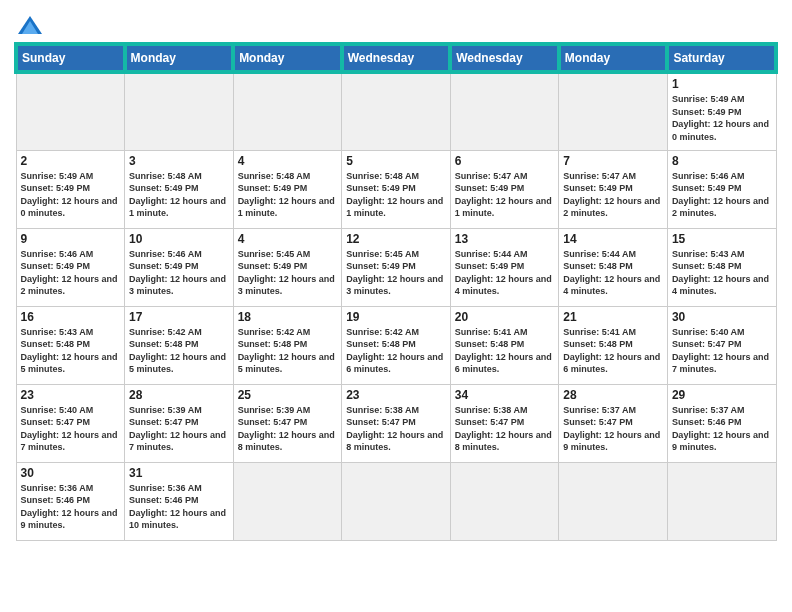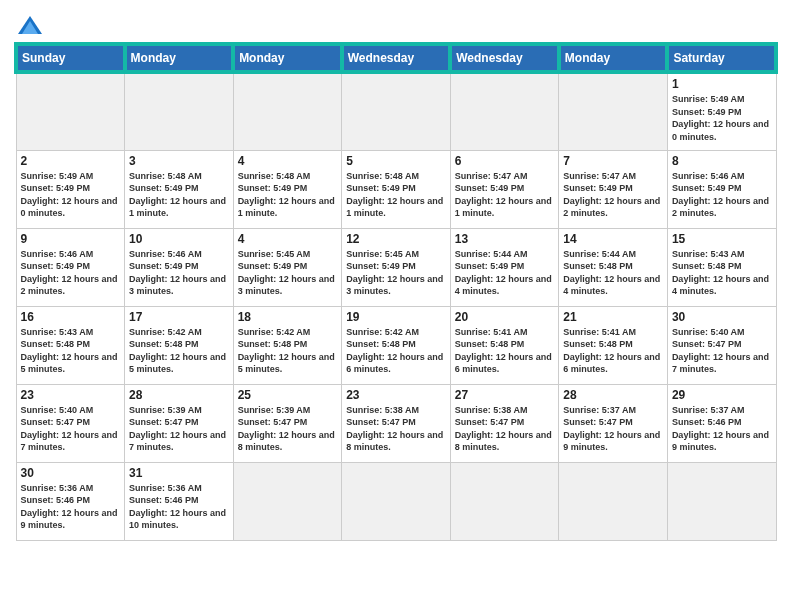--- a/index.html
+++ b/index.html
@@ -233,21 +233,21 @@
           </td>
           <td>
             <span class="day-number">25</span>
             <div class="day-info">Sunrise: 5:39 AM<br>Sunset: 5:47 PM<br>Daylight: 12 hours and 8 minutes.</div>
           </td>
           <td>
             <span class="day-number">23</span>
             <div class="day-info">Sunrise: 5:38 AM<br>Sunset: 5:47 PM<br>Daylight: 12 hours and 8 minutes.</div>
           </td>
           <td>
-            <span class="day-number">27</span>
+            <span class="day-number">34</span>
             <div class="day-info">Sunrise: 5:38 AM<br>Sunset: 5:47 PM<br>Daylight: 12 hours and 8 minutes.</div>
           </td>
           <td>
             <span class="day-number">28</span>
             <div class="day-info">Sunrise: 5:37 AM<br>Sunset: 5:47 PM<br>Daylight: 12 hours and 9 minutes.</div>
           </td>
           <td>
             <span class="day-number">29</span>
             <div class="day-info">Sunrise: 5:37 AM<br>Sunset: 5:46 PM<br>Daylight: 12 hours and 9 minutes.</div>
           </td>

